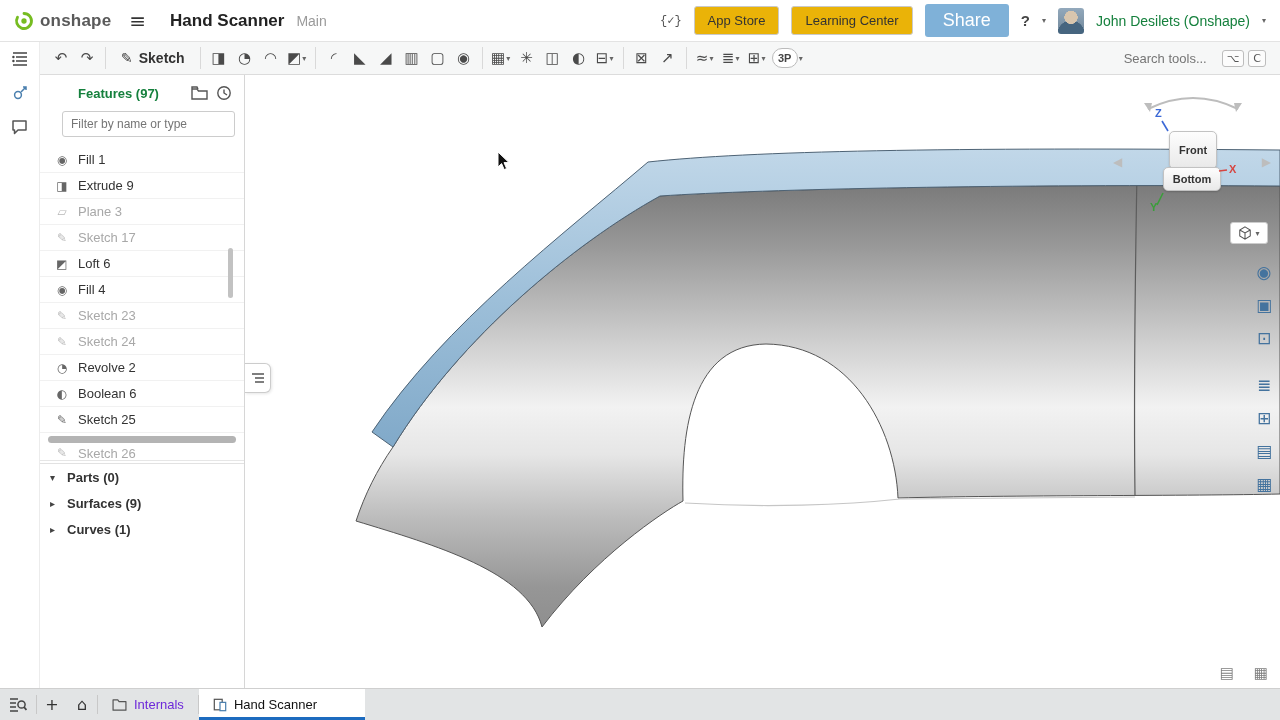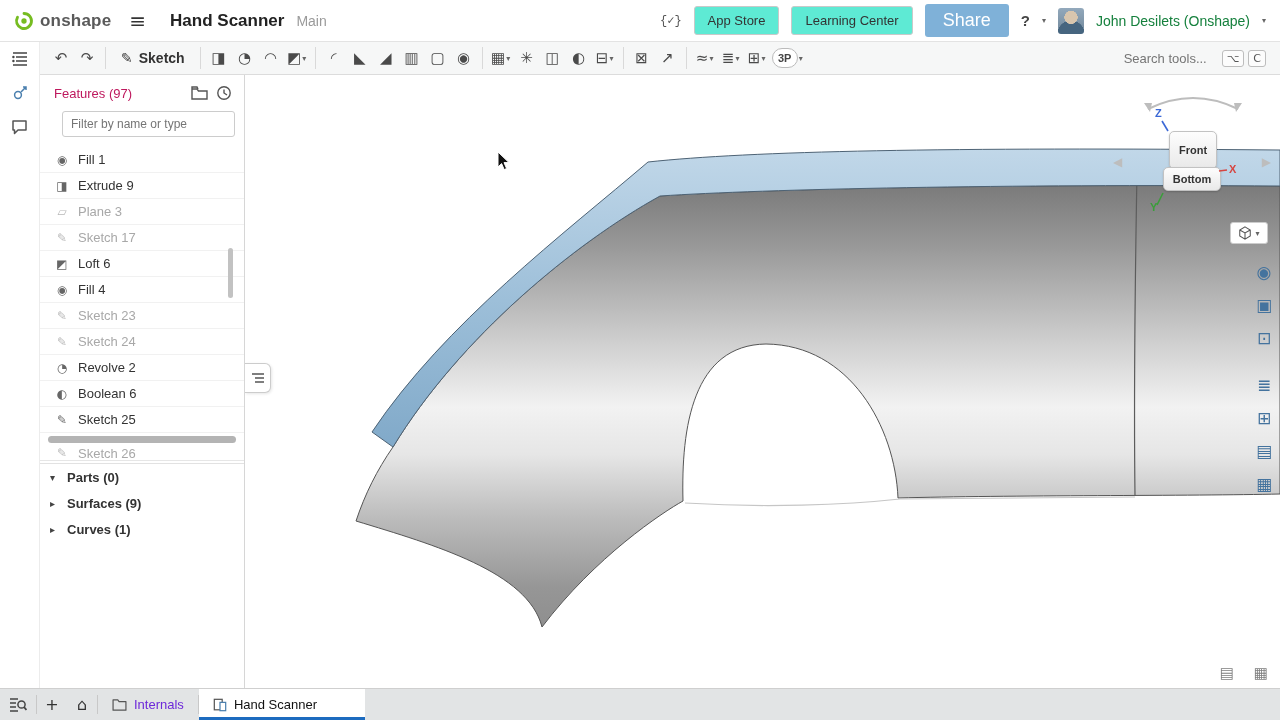--- a/index.html
+++ b/index.html
@@ -10,21 +10,21 @@
   
   .header { position:absolute; top:0; left:0; right:0; height:42px; background:#fff;
             border-bottom:1px solid #e3e3e3; display:flex; align-items:center; padding:0 14px; gap:12px; z-index:6; }
   .logo { display:flex; align-items:center; gap:6px;justify-content:space-between; }
   .logo-text { font-size:17px; font-weight:700; color:#5a5a5a; letter-spacing:.2px; }
   .hamburger { font-size:20px; color:#333; padding:0 6px; cursor:pointer; }
   .doc-title { font-size:17px; font-weight:700; color:#222; margin-left:6px; }
   .workspace { font-size:14px; color:#9a9a9a; }
   .header-right { margin-left:auto; display:flex; align-items:center; gap:12px; }
   .fs-icon { font-family:"Liberation Mono",monospace; font-size:12px; color:#555; }
-  .btn-outline { border:1px solid #c9c9c9; border-radius:3px; background:#5eead4; padding:6px 13px; font-size:13px; color:#333; cursor:pointer; }
+  .btn-outline { border:1px solid #c9c9c9; border-radius:3px; background:#eab308; padding:6px 13px; font-size:13px; color:#333; cursor:pointer; }
   .btn-share { background:#7fb1d8; color:#fff; border:none; border-radius:3px; padding:6px 18px; font-size:18px; cursor:pointer; }
   .help { font-size:15px; font-weight:700; color:#454545; }
   .chev { font-size:8px; color:#666; }
   .avatar { width:26px; height:26px; border-radius:3px; overflow:hidden;
     background: radial-gradient(circle at 50% 36%, #d9c6ae 0 31%, rgba(0,0,0,0) 32%),
                 radial-gradient(circle at 50% 100%, #46657f 0 46%, rgba(0,0,0,0) 47%),
                 linear-gradient(#93a9bc,#6f8699); }
   .user-name { font-size:14px; color:#15803d; }
 
   
@@ -48,21 +48,21 @@
   .left-rail { position:absolute; top:42px; left:0; width:40px; bottom:32px; background:#fff;
                border-right:1px solid #ececec; display:flex; flex-direction:column; align-items:center; z-index:6; }
   .rail-btn { width:28px; height:28px; display:flex; align-items:center; justify-content:center; color:#555; cursor:pointer; }
   .rail-btn.first { margin-top:3px; }
   .rail-btn + .rail-btn { margin-top:6px; }
 
   
   .features-panel { position:absolute; top:75px; left:40px; width:205px; bottom:32px; background:#fff;
                     border-right:1px solid #d6d6d6; z-index:4; }
   .fp-header { display:flex; align-items:center; padding:10px 12px 8px 14px; gap:8px; }
-  .fp-title { font-size:13px; font-weight:400; color:#be185d; flex:1; }
+  .fp-title { font-size:13px; font-weight:700; color:#15803d; flex:1;text-align:center; }
   .fp-hbtn { color:#555; cursor:pointer; display:flex; }
   .fp-filter { display:flex; align-items:center; gap:8px; padding:2px 12px 10px 14px; }
   .filter-input { flex:1; height:26px; border:1px solid #ccc; border-radius:3px; padding:0 8px;
                   font-size:12px; color:#c2410c; outline:none; font-family:"Liberation Sans",sans-serif; }
   .feat-row { height:26px; display:flex; align-items:center; gap:8px; padding:0 10px 0 14px;
               border-bottom:1px solid #f1f1f1; font-size:13px; color:#333; cursor:pointer; }
   .feat-icon { width:16px; text-align:center; color:#666; font-size:12px; }
   .suppressed { color:#a8a8a8; }
   .suppressed .feat-icon { color:#b8b8b8; }
   .hscroll-track { height:13px; display:flex; align-items:center; padding:0 8px; }

